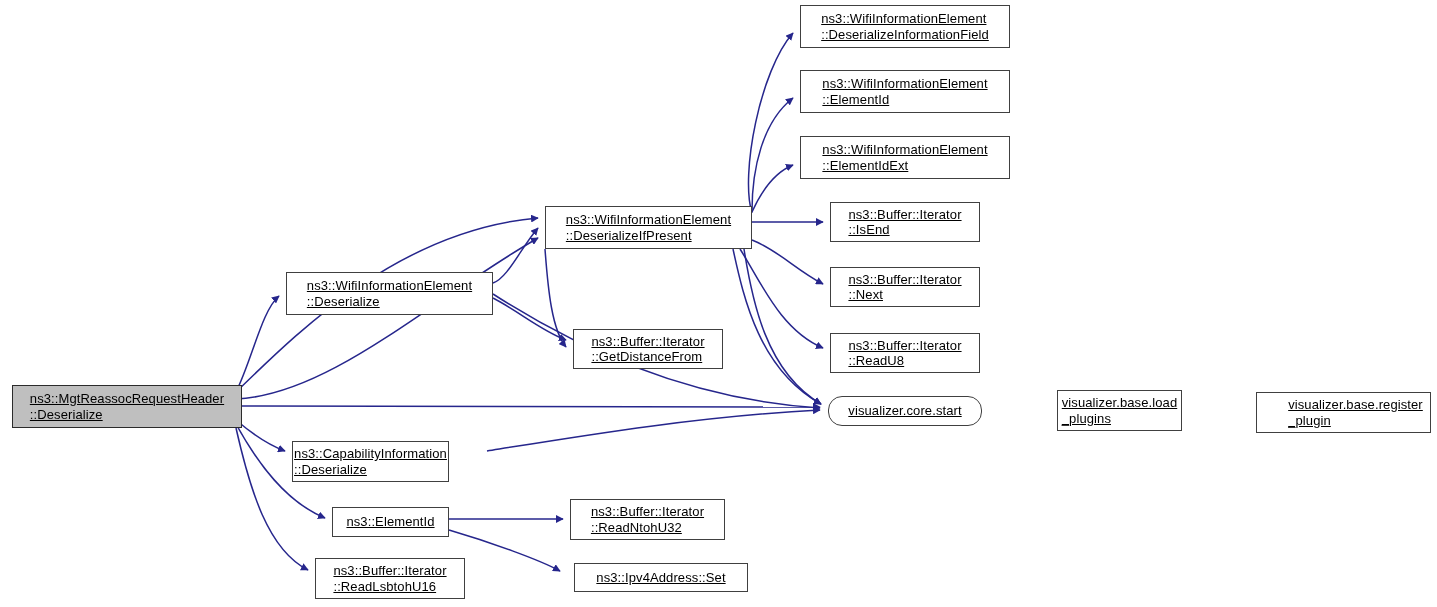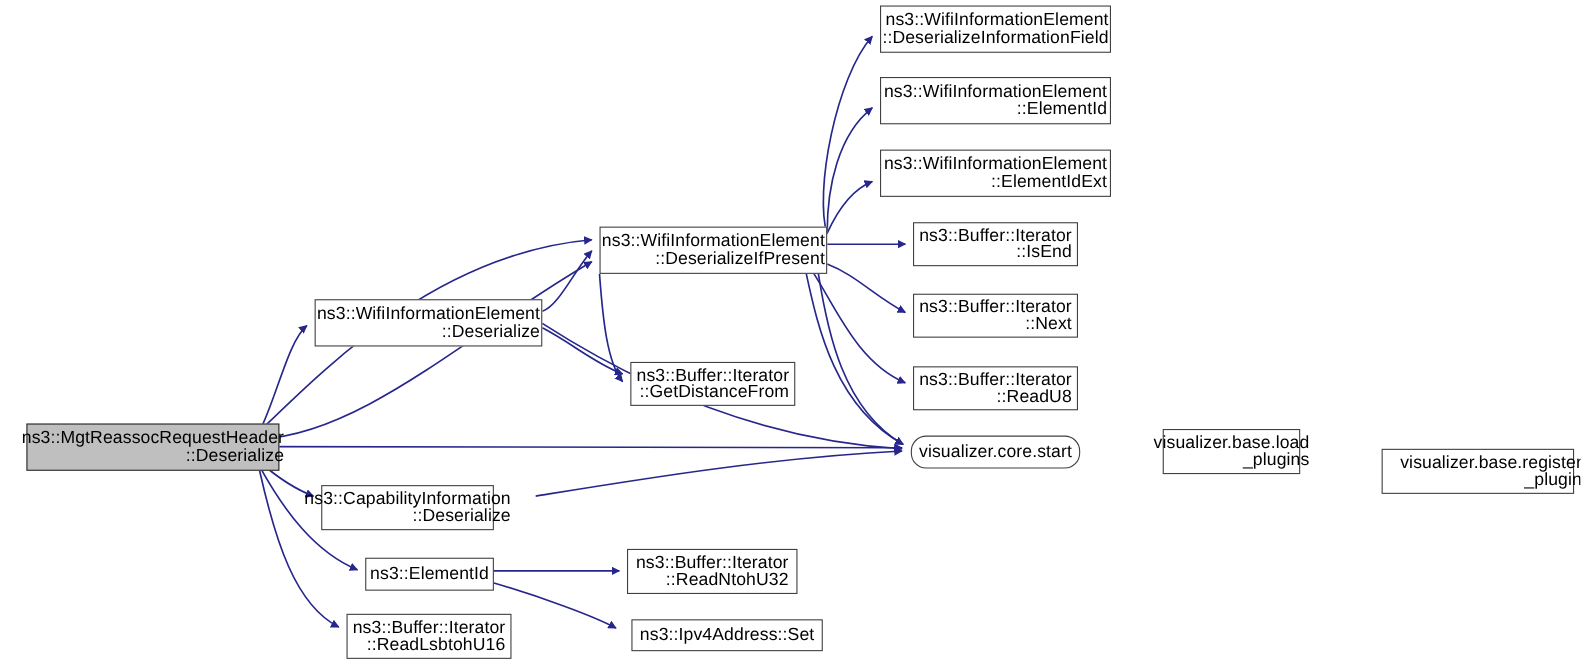--- a/index.html
+++ b/index.html
@@ -25,27 +25,28 @@
     height: 607px;
   }
   .node {
     position: absolute;
     box-sizing: border-box;
     border: 1px solid #404040;
     background: #ffffff;
     display: flex;
     align-items: center;
     justify-content: center;
-    text-align: right;
-    font-size: 16px;
+    text-align: left;
+    font-size: 13px;
     line-height: 15.5px;
     color: #000000;
     letter-spacing: 0.1px;
     white-space: pre-line;
     z-index: 2;
+    text-decoration: underline;
   }
   .node.root {
     background: #bfbfbf;
     border-color: #2b2b2b;
   }
   .node-label {
     display: block;
     padding: 0 5px;
     white-space: pre-line;
   }
@@ -79,21 +80,21 @@
         <path d="M 740 249 C 760 280 780 330 823 348" fill="none" stroke="#26268c" stroke-width="1.5" marker-end="url(#arrow)"></path>
         <path d="M 545 249 C 548 290 552 330 566 347" fill="none" stroke="#26268c" stroke-width="1.5" marker-end="url(#arrow)"></path>
         <path d="M 733 249 C 744 300 760 370 821 404" fill="none" stroke="#26268c" stroke-width="1.5" marker-end="url(#arrow)"></path>
         <path d="M 744 249 C 752 300 766 372 821 404" fill="none" stroke="#26268c" stroke-width="1.5" marker-end="url(#arrow)"></path>
         <path d="M 487 451 C 580 436 700 416 820 410" fill="none" stroke="#26268c" stroke-width="1.5" marker-end="url(#arrow)"></path>
         <path d="M 449 519 L 563 519" fill="none" stroke="#26268c" stroke-width="1.5" marker-end="url(#arrow)"></path>
         <path d="M 449 530 C 490 542 540 560 560 571" fill="none" stroke="#26268c" stroke-width="1.5" marker-end="url(#arrow)"></path>
       </g>
   </svg>
   <div id="nodes-group">
-      <div class="node root" style="left: 24px; top: 385px; width: 230px; height: 43px;"><span class="node-label">ns3::MgtReassocRequestHeader
+      <div class="node root" style="left: 12px; top: 385px; width: 230px; height: 43px;"><span class="node-label">ns3::MgtReassocRequestHeader
 ::Deserialize</span></div>
       <div class="node" style="left: 545px; top: 206px; width: 207px; height: 43px;"><span class="node-label">ns3::WifiInformationElement
 ::DeserializeIfPresent</span></div>
       <div class="node" style="left: 286px; top: 272px; width: 207px; height: 43px;"><span class="node-label">ns3::WifiInformationElement
 ::Deserialize</span></div>
       <div class="node" style="left: 800px; top: 5px; width: 210px; height: 43px;"><span class="node-label">ns3::WifiInformationElement
 ::DeserializeInformationField</span></div>
       <div class="node" style="left: 800px; top: 70px; width: 210px; height: 43px;"><span class="node-label">ns3::WifiInformationElement
 ::ElementId</span></div>
       <div class="node" style="left: 800px; top: 136px; width: 210px; height: 43px;"><span class="node-label">ns3::WifiInformationElement
@@ -102,21 +103,21 @@
 ::IsEnd</span></div>
       <div class="node" style="left: 830px; top: 267px; width: 150px; height: 40px;"><span class="node-label">ns3::Buffer::Iterator
 ::Next</span></div>
       <div class="node" style="left: 830px; top: 333px; width: 150px; height: 40px;"><span class="node-label">ns3::Buffer::Iterator
 ::ReadU8</span></div>
       <div class="node" style="left: 573px; top: 329px; width: 150px; height: 40px;"><span class="node-label">ns3::Buffer::Iterator
 ::GetDistanceFrom</span></div>
       <div class="node" style="left: 828px; top: 396px; width: 154px; height: 30px; border-radius: 14px;"><span class="node-label">visualizer.core.start</span></div>
       <div class="node" style="left: 1057px; top: 390px; width: 125px; height: 41px;"><span class="node-label">visualizer.base.load
 _plugins</span></div>
-      <div class="node" style="left: 1256px; top: 408px; width: 175px; height: 41px; padding-left: 24px;"><span class="node-label">visualizer.base.register
+      <div class="node" style="left: 1256px; top: 392px; width: 175px; height: 41px; padding-left: 24px;"><span class="node-label">visualizer.base.register
 _plugin</span></div>
       <div class="node" style="left: 292px; top: 441px; width: 157px; height: 41px;"><span class="node-label">ns3::CapabilityInformation
 ::Deserialize</span></div>
       <div class="node" style="left: 332px; top: 507px; width: 117px; height: 30px;"><span class="node-label">ns3::ElementId</span></div>
       <div class="node" style="left: 315px; top: 558px; width: 150px; height: 41px;"><span class="node-label">ns3::Buffer::Iterator
 ::ReadLsbtohU16</span></div>
       <div class="node" style="left: 570px; top: 499px; width: 155px; height: 41px;"><span class="node-label">ns3::Buffer::Iterator
 ::ReadNtohU32</span></div>
       <div class="node" style="left: 574px; top: 563px; width: 174px; height: 29px;"><span class="node-label">ns3::Ipv4Address::Set</span></div>
     </div>

